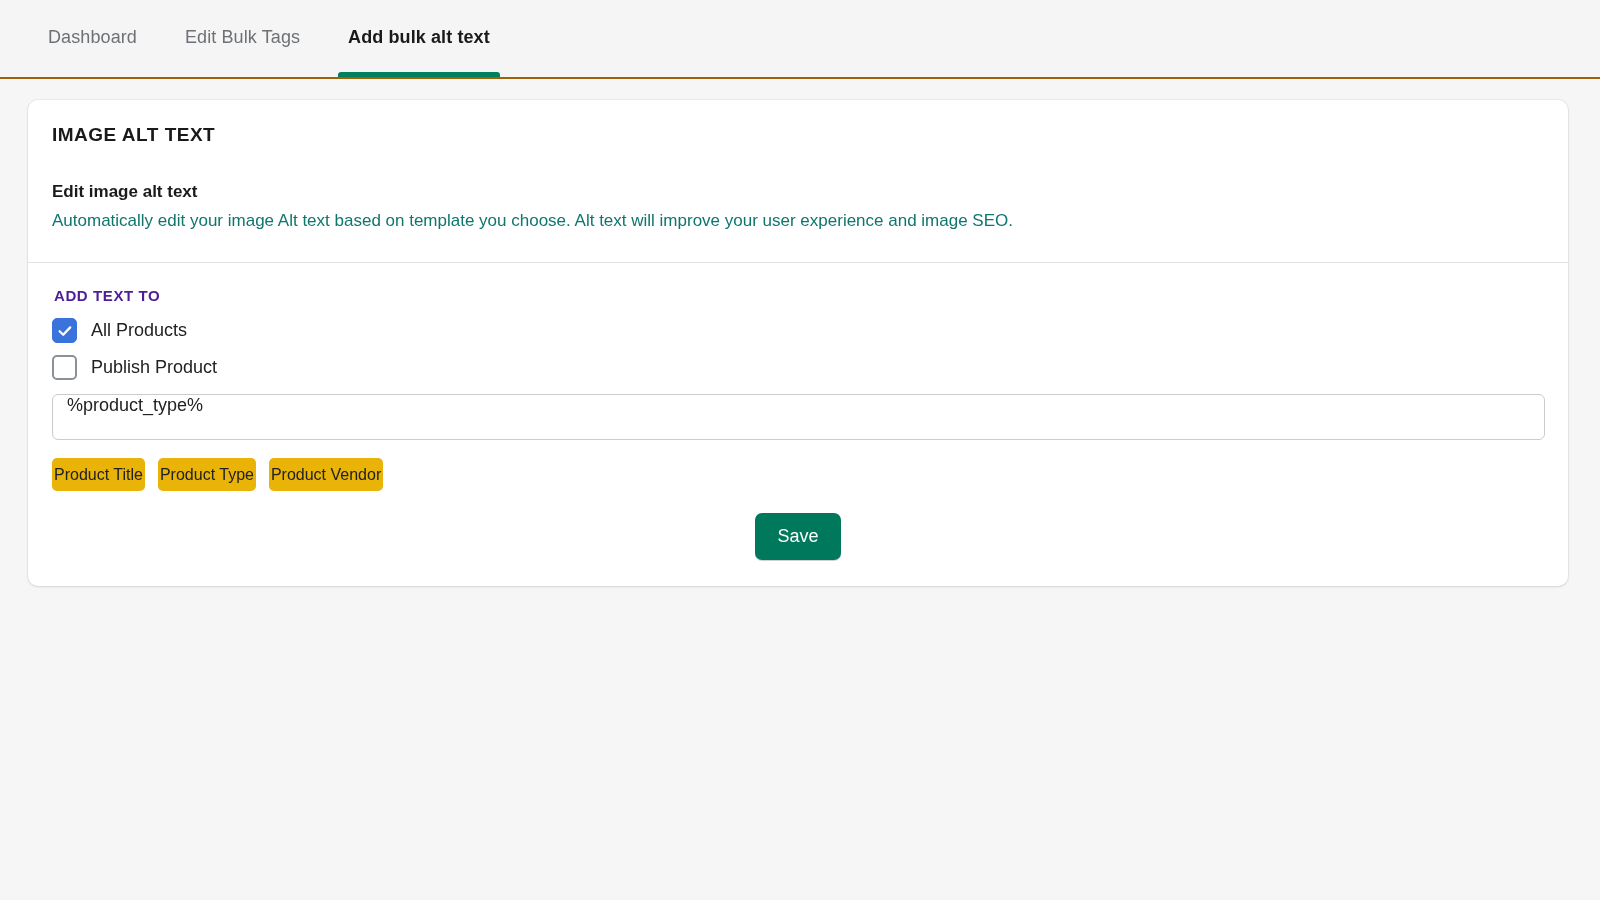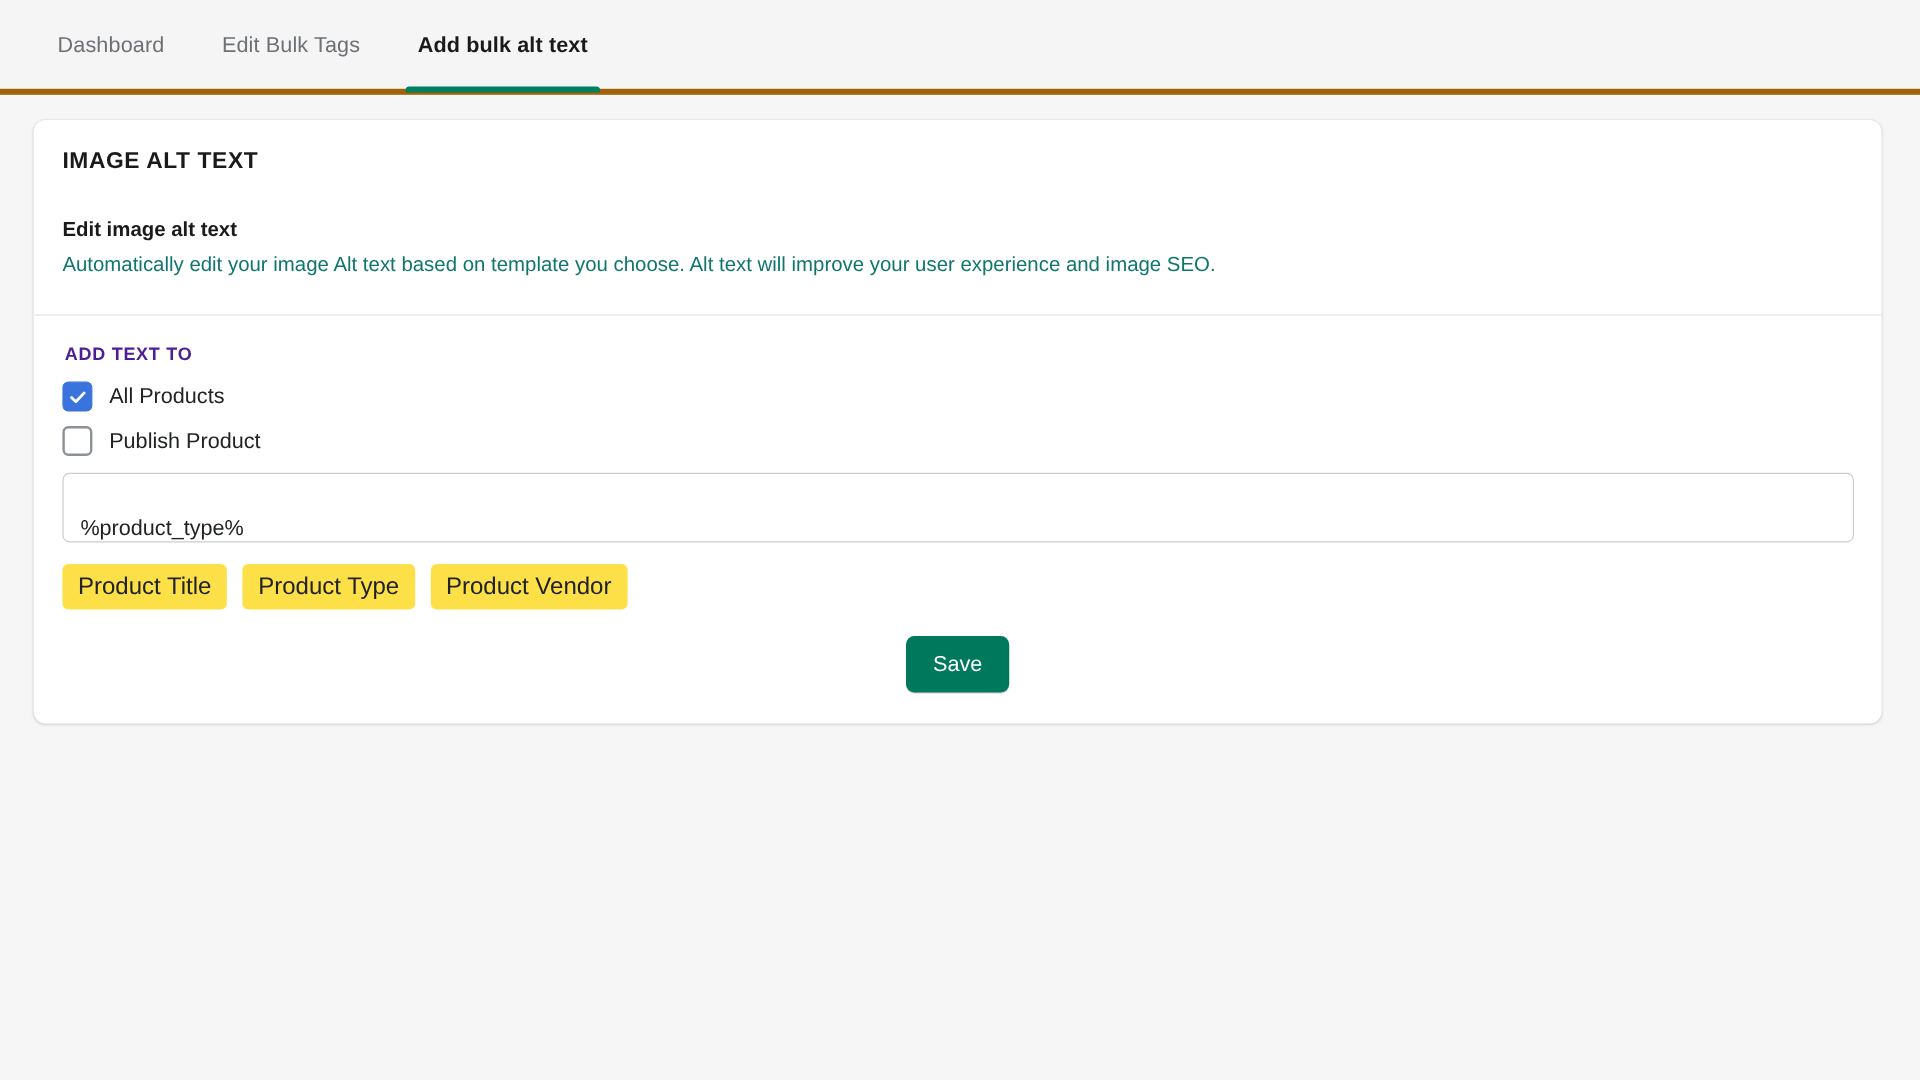--- a/index.html
+++ b/index.html
@@ -14,23 +14,23 @@
     font-family: "Liberation Sans", sans-serif;
     -webkit-font-smoothing: antialiased;
     overflow: hidden;
   }
 
   
   .tabbar {
     position: relative;
     height: 79px;
     background: #f5f5f5;
-    border-bottom: 5px solid #a16207;
-    display: flex;
-    align-items: center;
+    border-bottom: 2px solid #a16207;
+    display: flex;
+    align-items: flex-end;
     padding-left: 24px;
   }
   .tab {
     position: relative;
     height: 79px;
     display: flex;
     align-items: center;
     padding: 0 24px;
     font-size: 18px;
     color: #6d7175;
@@ -135,52 +135,52 @@
   .cbox svg { display: block; }
   .check-label {
     font-size: 18px;
     color: #202223;
   }
 
   
   .textfield {
     margin-top: 14px;
     width: 1493px;
-    height: 58px;
+    height: 46px;
     border: 1px solid #c9ccd0;
     border-radius: 6px;
     background: #fff;
     display: flex;
-    align-items: flex-end;
+    align-items: flex-start;
     padding: 0 14px;
   }
   .textfield input {
     border: none;
     outline: none;
     width: 100%;
     font-family: "Liberation Sans", sans-serif;
     font-size: 18px;
     color: #202223;
     background: transparent;
     padding: 0;
   }
 
   
   .tagrow {
     display: flex;
     gap: 13px;
     margin-top: 18px;
   }
   .tagbtn {
-    background: #fde047;
+    background: #eab308;
     border: none;
     border-radius: 5px;
-    padding: 7px 13px;
-    font-family: "Liberation Sans", sans-serif;
-    font-size: 20px;
+    padding: 7px 2px;
+    font-family: "Liberation Sans", sans-serif;
+    font-size: 16px;
     color: #202223;
     cursor: pointer;
     line-height: 1.2;
   }
 
   
   .saverow {
     display: flex;
     justify-content: center;
     margin-top: 22px;

